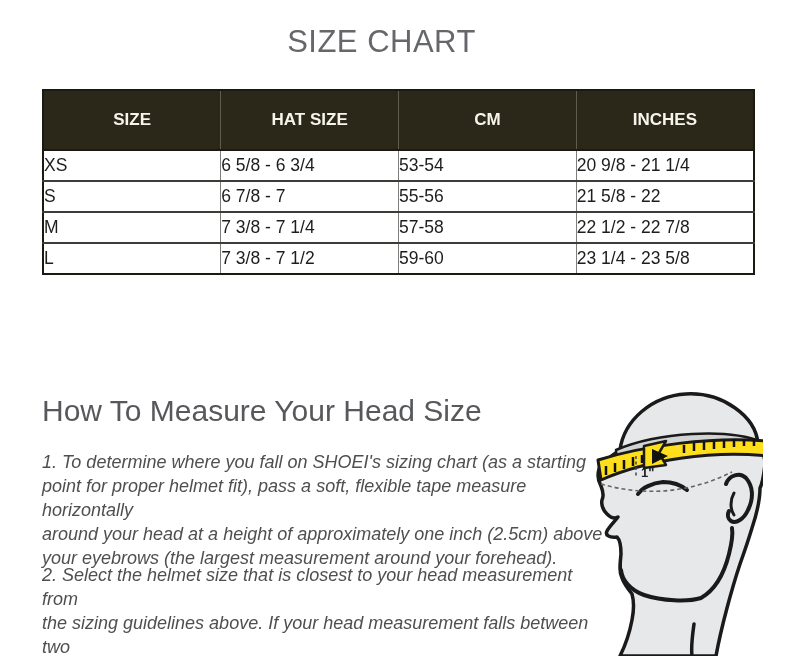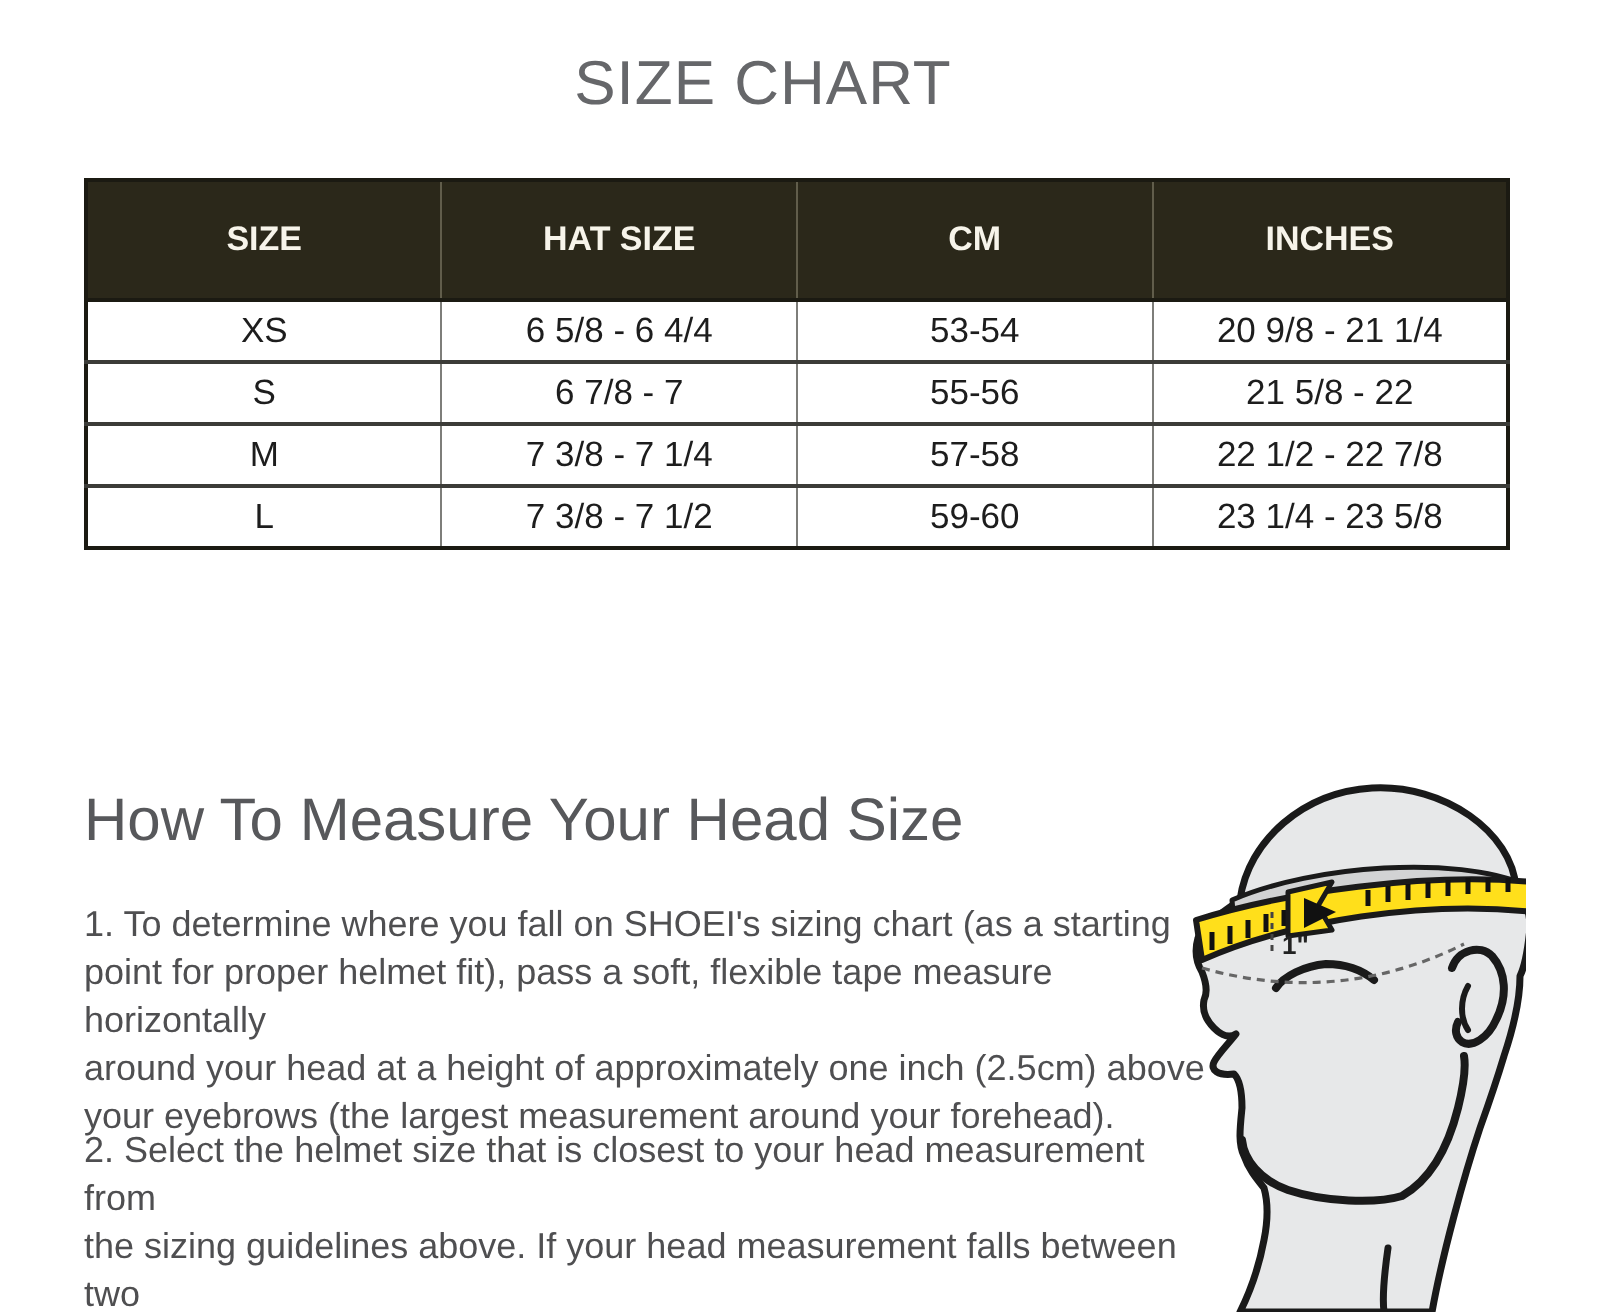--- a/index.html
+++ b/index.html
@@ -16,32 +16,32 @@
     width:100%;border-collapse:collapse;table-layout:fixed;
     border:2px solid #1b1a12;
   }
   table.size-table th{
     background:#2b281a;color:#f7f4ea;font-weight:bold;font-size:17px;
     height:28px;text-align:center;padding:15px;border-left:1px solid #615d4b;
     border-bottom:2px solid #1b1a12;
   }
   table.size-table th:first-child{border-left:none;}
   table.size-table td{
-    font-size:17.5px;color:#1d1d1d;text-align:center;height:29px;padding:0;
+    font-size:17.5px;color:#1d1d1d;height:29px;padding:0;
     border-top:2px solid #3c3c38;border-left:1.5px solid #7e7e7a;
     background:#ffffff;
   }
   table.size-table td:first-child{border-left:none;}
   .measure-heading{
     position:absolute;left:42px;top:394px;font-size:30px;line-height:1.1;
     color:#57585b;
   }
   .measure-para{
     position:absolute;left:42px;width:566px;margin:0;
-    font-size:18px;line-height:24px;color:#4f4f51;white-space:pre-line;
+    font-size:18px;line-height:24px;color:#4f4f51;white-space:pre-line;font-style:italic;
   }
   .para-1{top:450px;}
   .para-2{top:563px;}
   .illustration{position:absolute;left:588px;top:388px;width:212px;height:268px;}
 </style>
 </head>
 <body>
 
 <div class="page">
 
@@ -53,21 +53,21 @@
         <tr>
           <th>SIZE</th>
           <th>HAT SIZE</th>
           <th>CM</th>
           <th>INCHES</th>
         </tr>
       </thead>
       <tbody>
           <tr>
             <td>XS</td>
-            <td>6 5/8 - 6 4/4</td>
+            <td>6 5/8 - 6 3/4</td>
             <td>53-54</td>
             <td>20 9/8 - 21 1/4</td>
           </tr>
           <tr>
             <td>S</td>
             <td>6 7/8 - 7</td>
             <td>55-56</td>
             <td>21 5/8 - 22</td>
           </tr>
           <tr>

